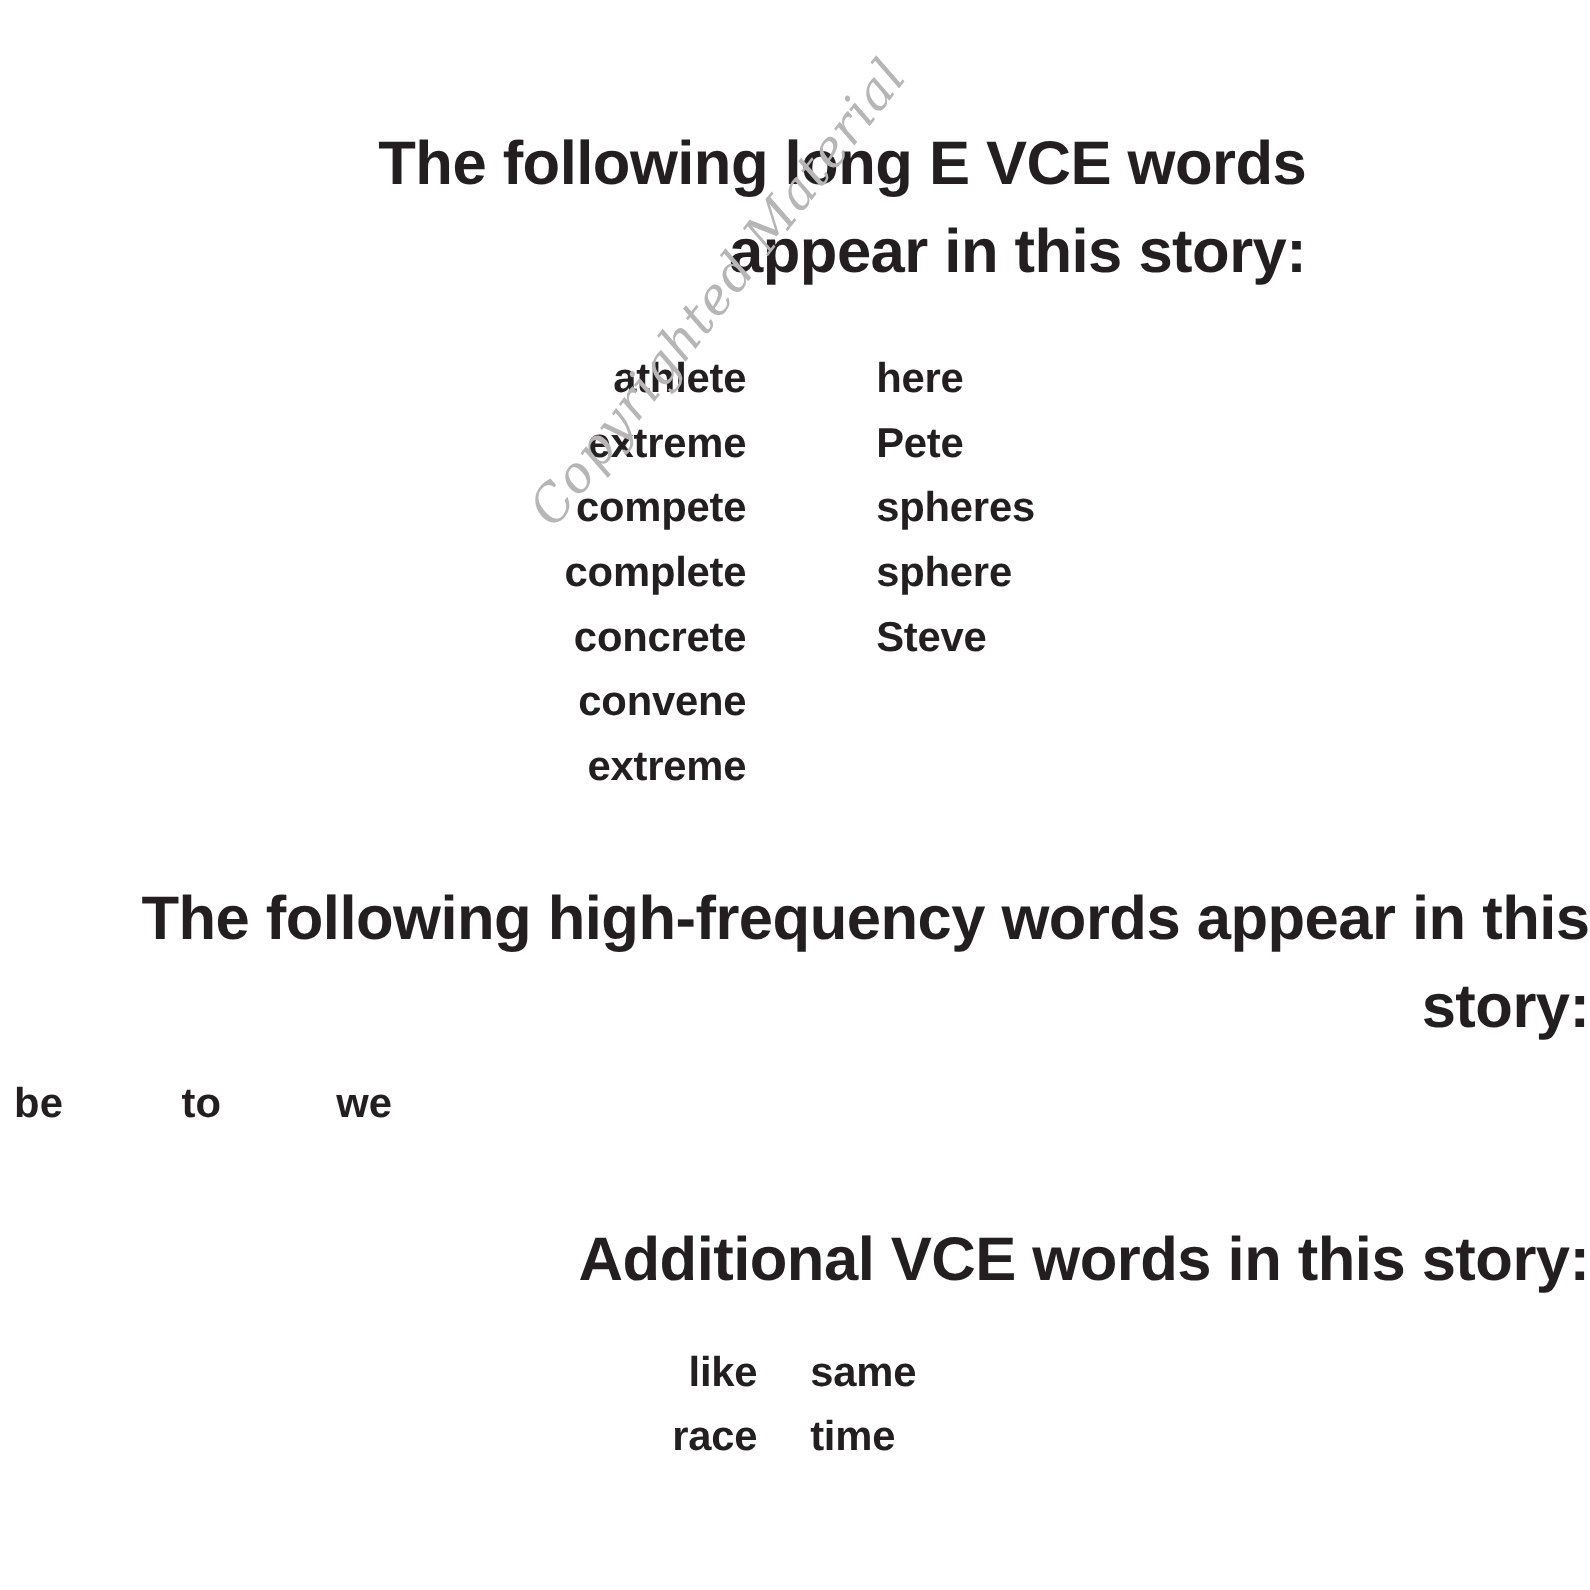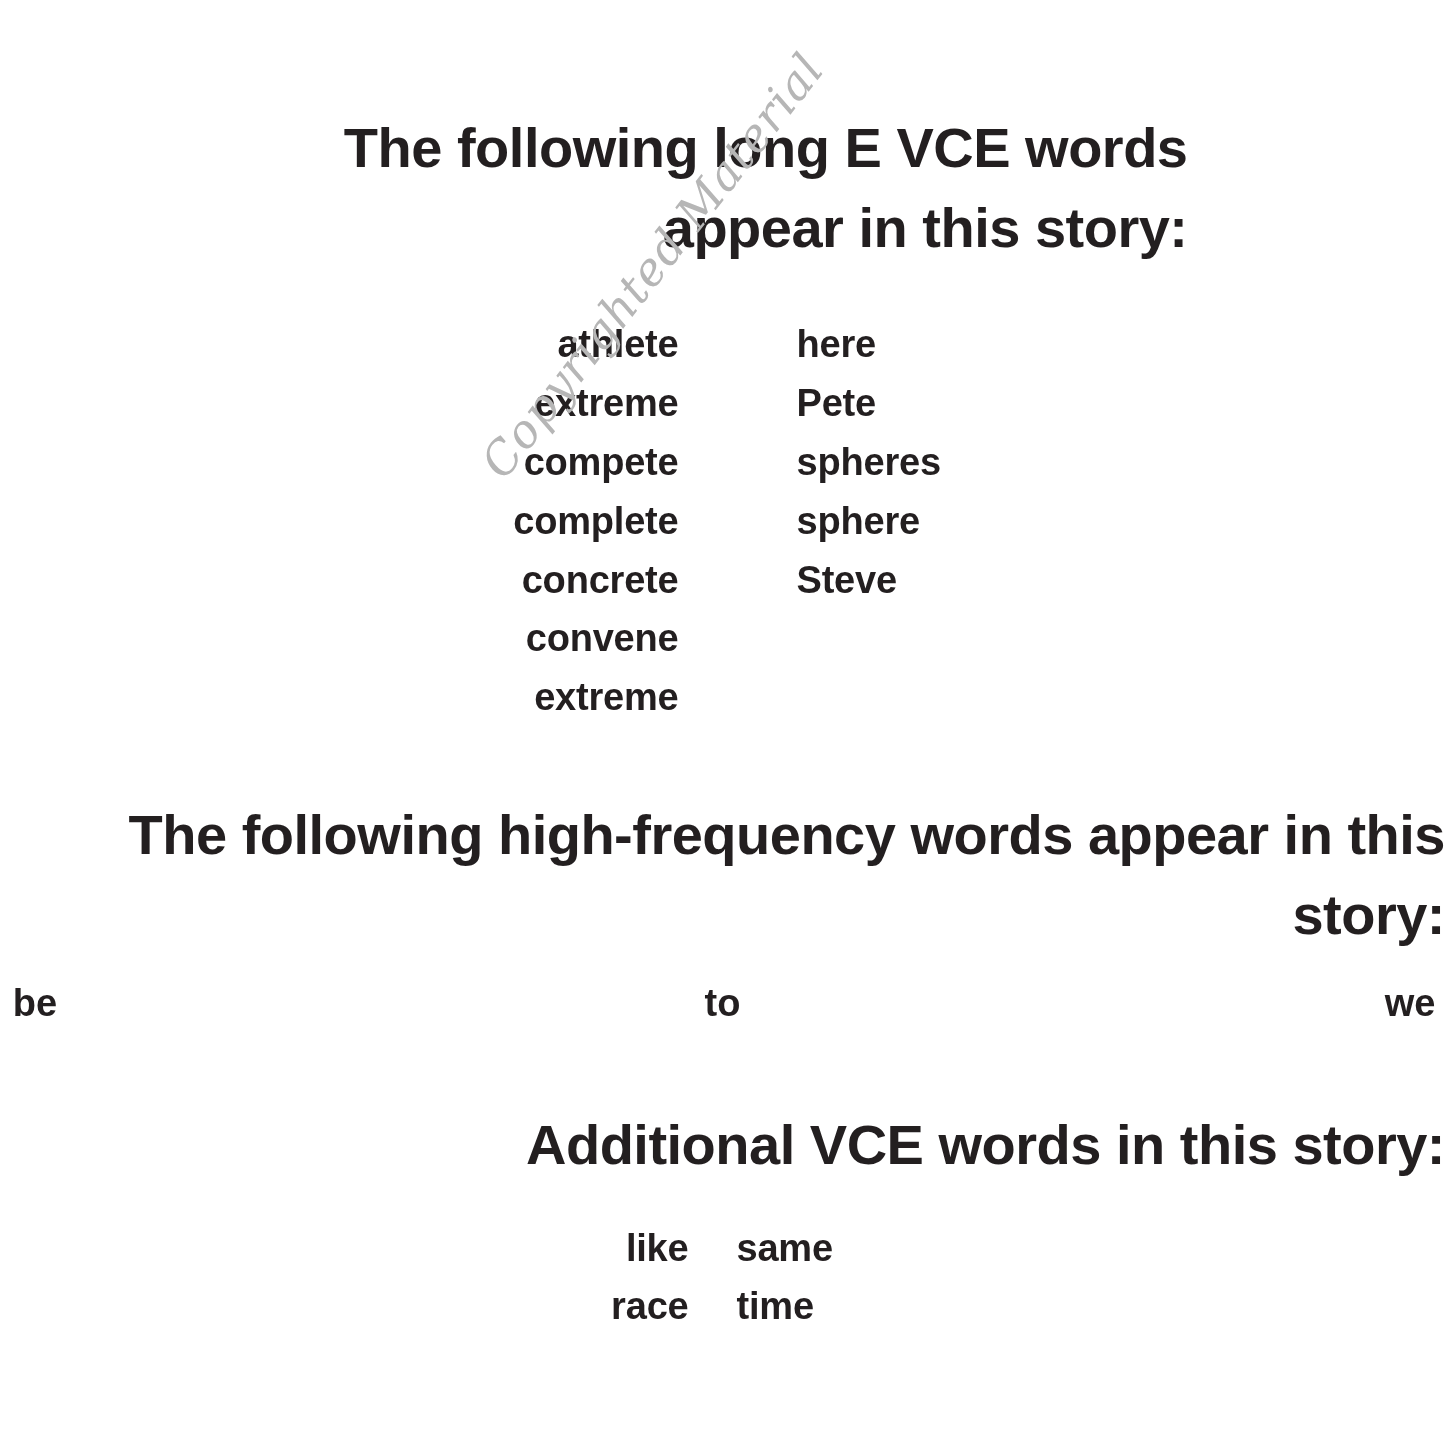--- a/index.html
+++ b/index.html
@@ -76,22 +76,22 @@
   
   #section-hfw {
     position: absolute;
     top: 795px;
     left: 0;
     right: 0;
   }
 
   .hfw-row {
     display: flex;
-    justify-content: space-between;
-    gap: 120px;
+    justify-content: flex-start;
+    gap: 78px;
     margin-top: 28px;
   }
 
   .hfw-word {
     font-size: 38px;
     font-weight: bold;
     color: #231f20;
     min-width: 70px;
     text-align: center;
   }

